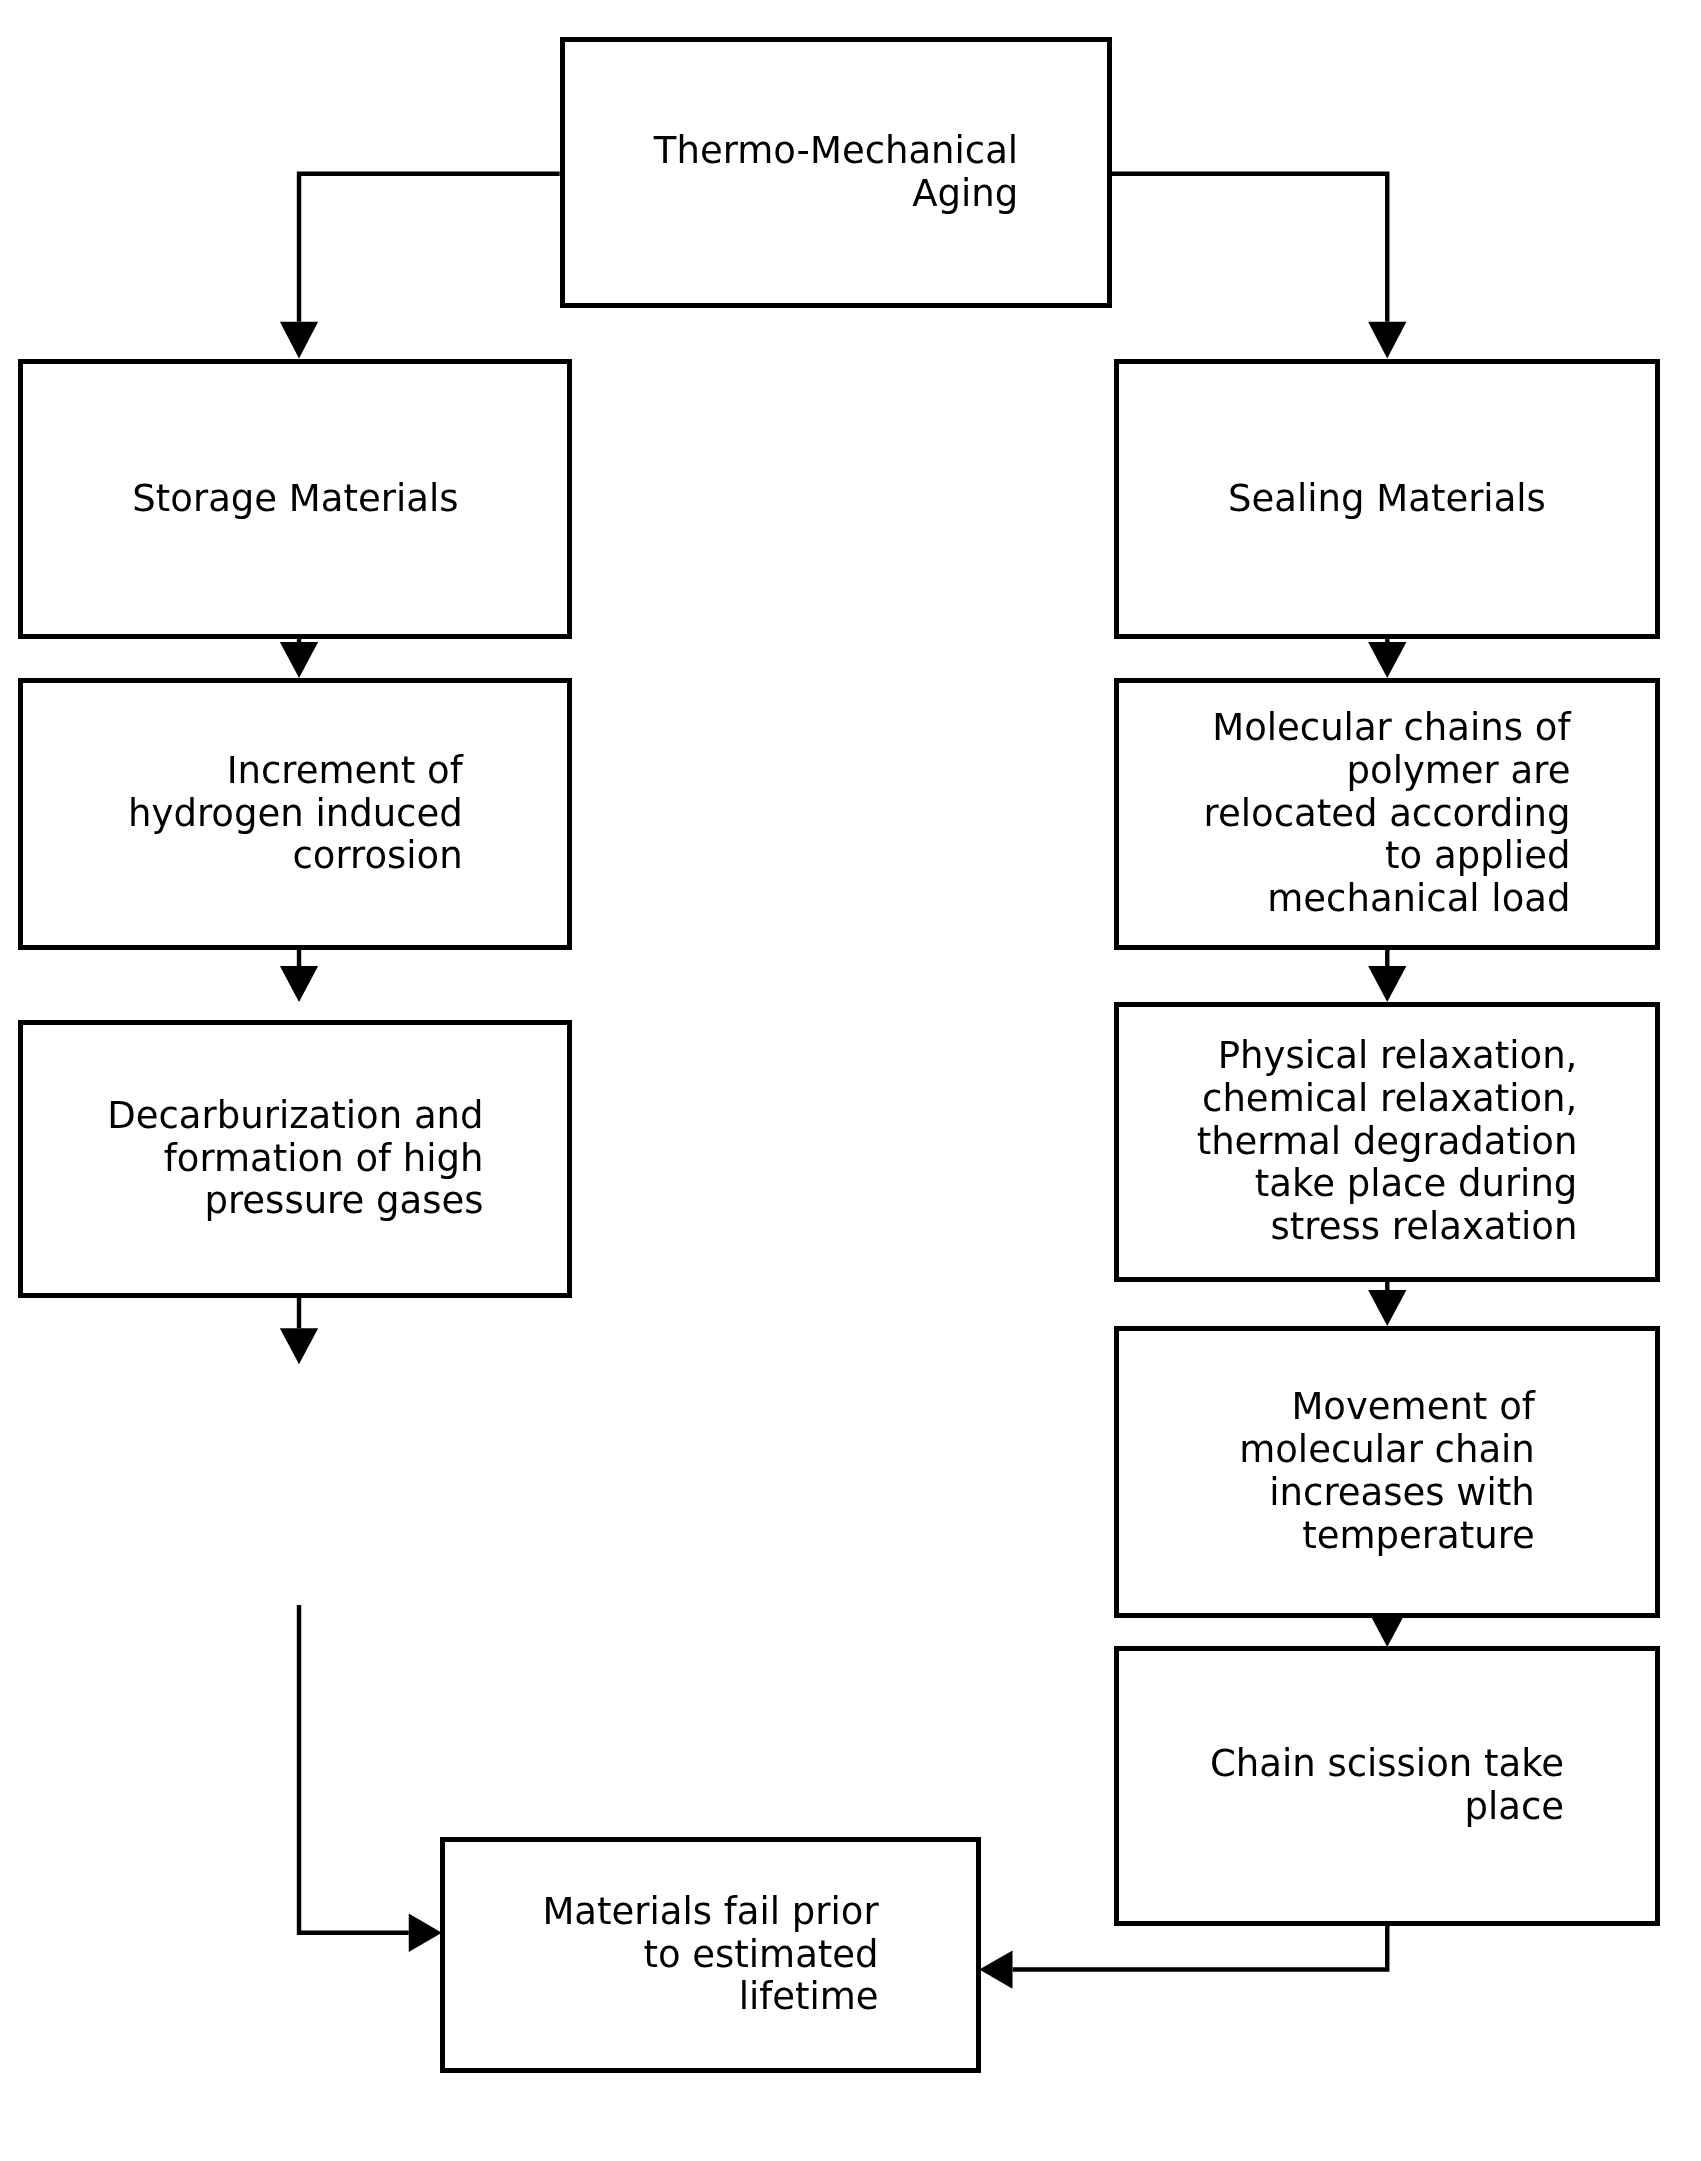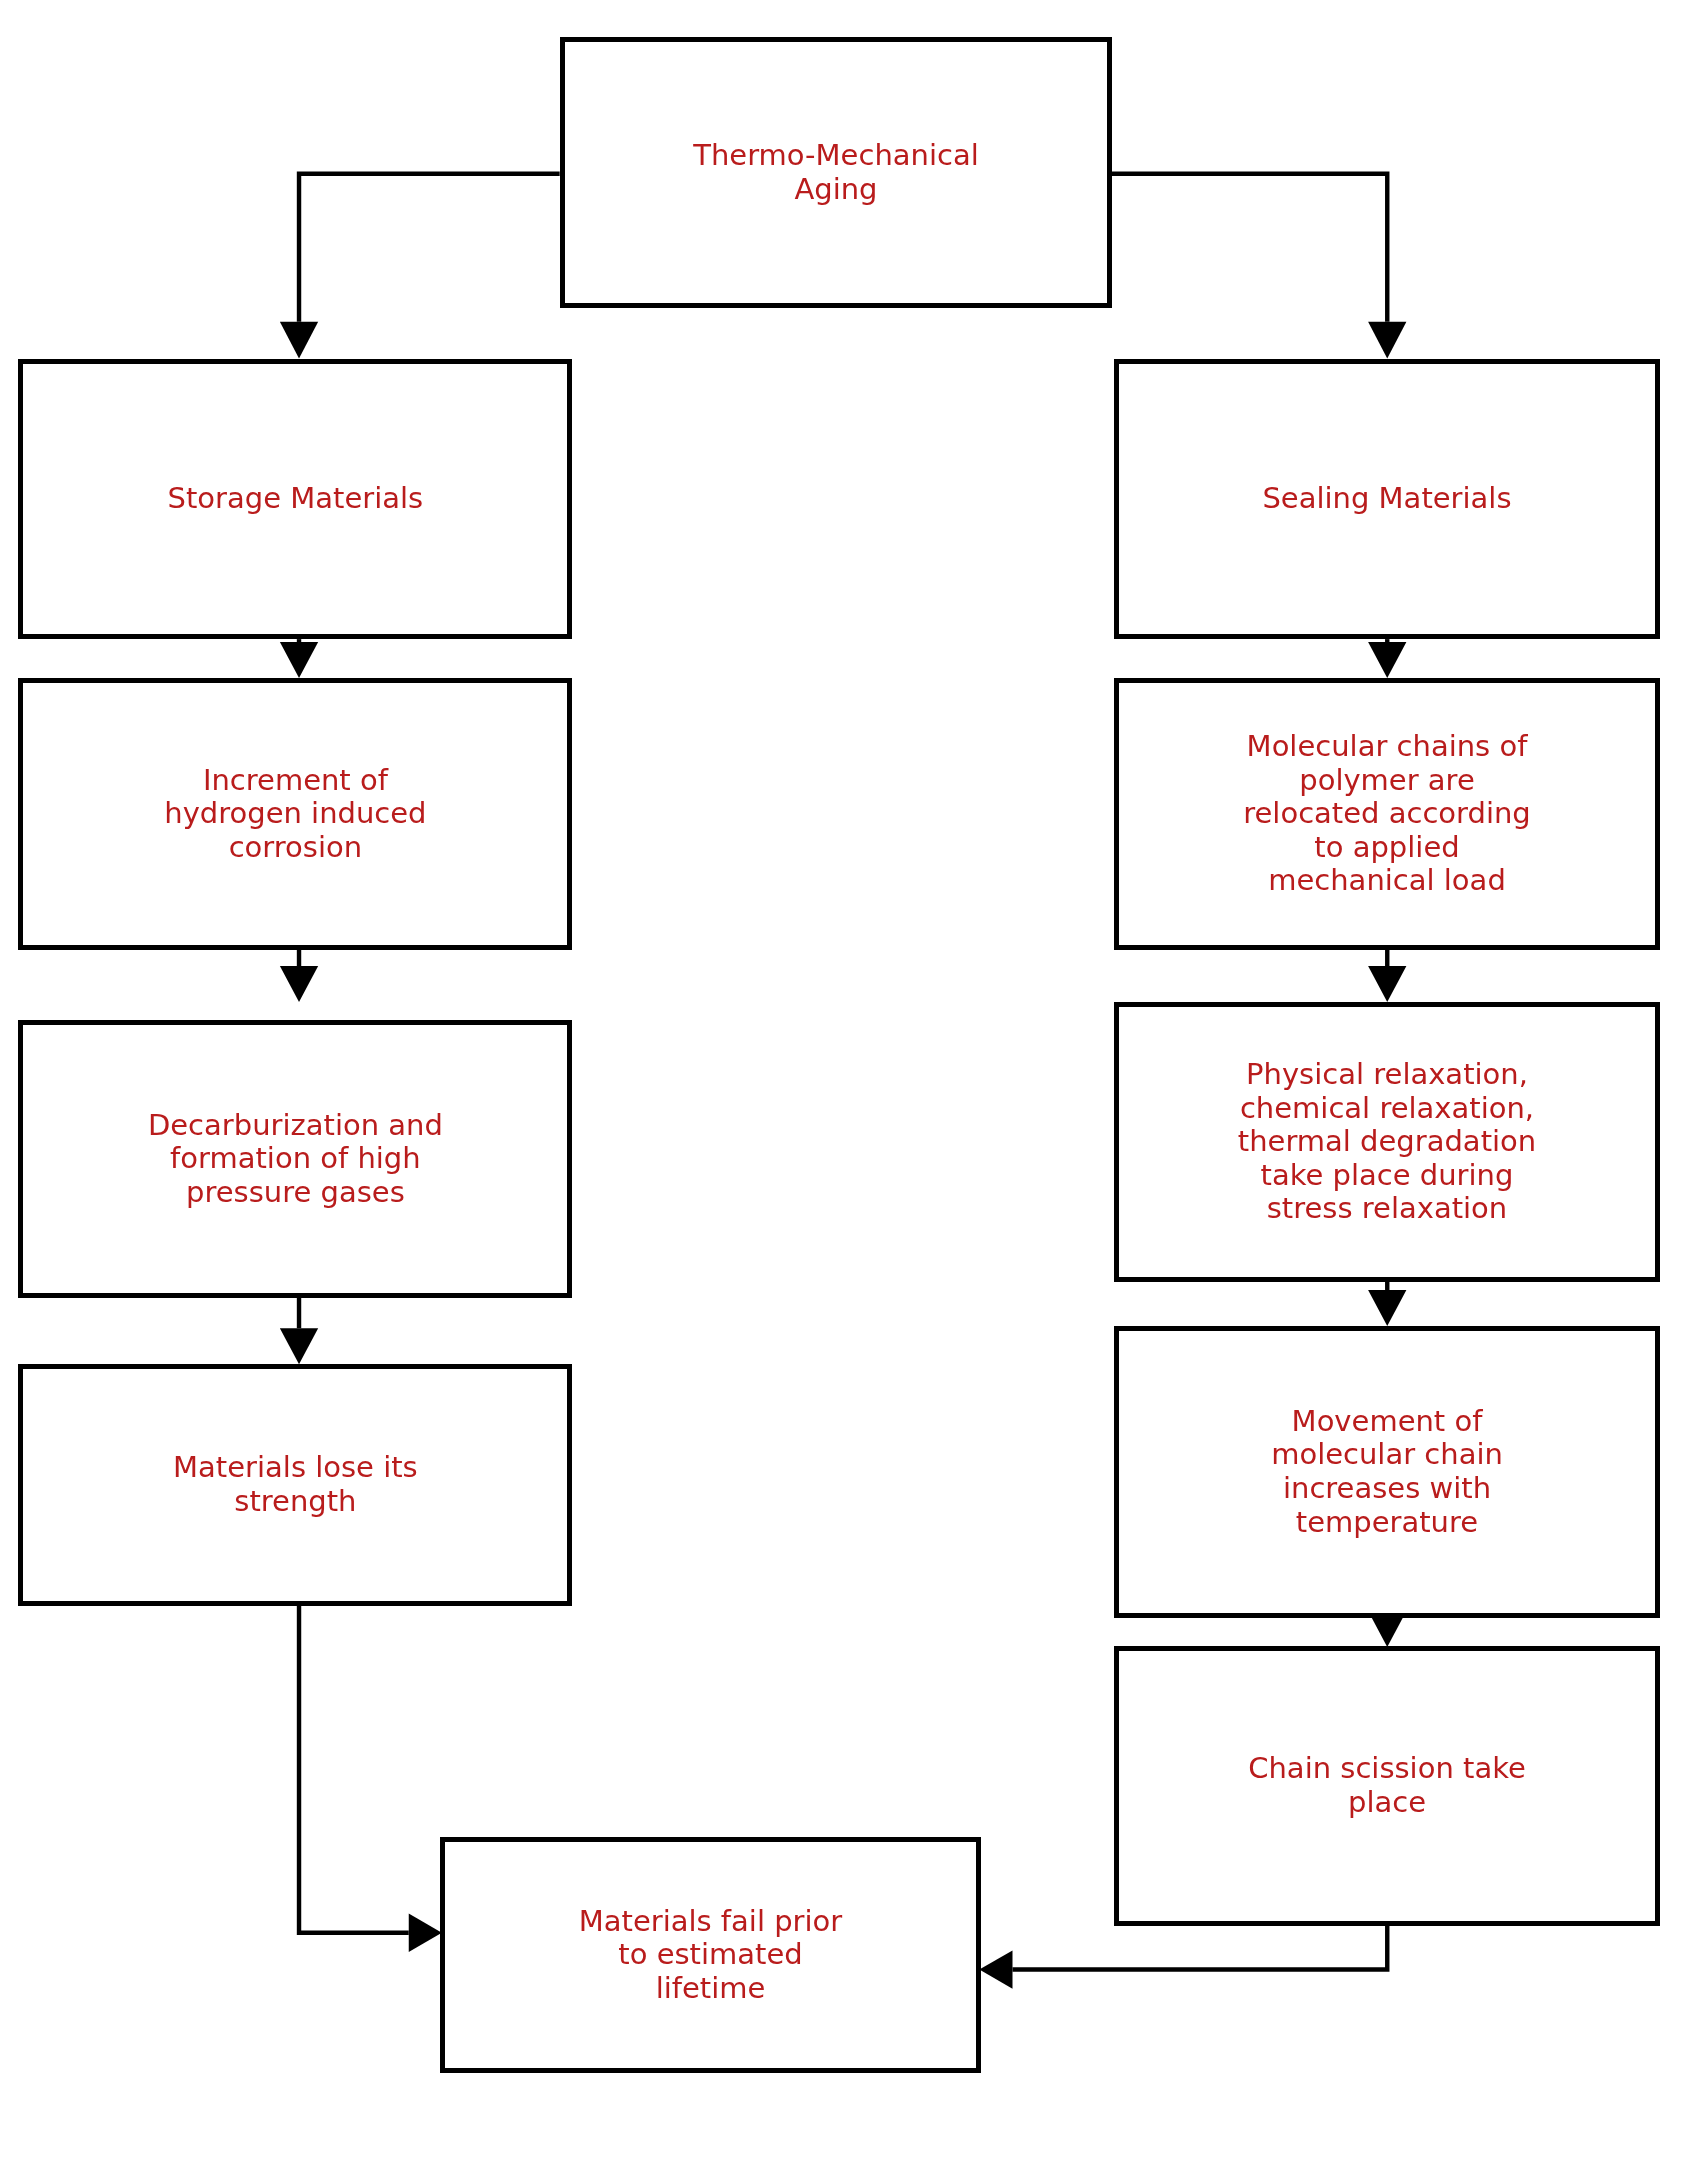--- a/index.html
+++ b/index.html
@@ -32,26 +32,27 @@
     background: #ffffff;
     border: 5.2px solid #000000;
     display: flex;
     align-items: center;
     justify-content: center;
     text-align: center;
     z-index: 2;
   }
   .node-label {
     display: block;
-    color: #b91c1c;
-    font-size: 29px;
+    color: #000000;
+    font-size: 37px;
     line-height: 1.16;
     letter-spacing: 0px;
     padding: 0 10.3px;
     white-space: pre-line;
+    text-align: right;
   }
 </style>
 </head>
 <body>
 
 <div id="flowchart-root">
 
   <svg class="connectors" viewBox="0 0 2310 2935">
     <defs>
       <marker id="arrow-down" markerWidth="20" markerHeight="18" refX="10" refY="17" orient="auto-start-reverse" markerUnits="userSpaceOnUse">
@@ -130,24 +131,20 @@
 hydrogen induced
 corrosion</span>
   </div>
 
   <div class="node" style="left:18.4px; top:1002px; width:554px; height:278px;margin-top:18px;">
     <span class="node-label">Decarburization and
 formation of high
 pressure gases</span>
   </div>
 
-  <div class="node" style="left:18.4px; top:1364px; width:554px; height:242px;">
-    <span class="node-label">Materials lose its
-strength</span>
-  </div>
 
   <div class="node" style="left:1114px; top:359px; width:546px; height:280px;">
     <span class="node-label">Sealing Materials</span>
   </div>
 
   <div class="node" style="left:1114px; top:678px; width:546px; height:272px;">
     <span class="node-label">Molecular chains of
 polymer are
 relocated according
 to applied

